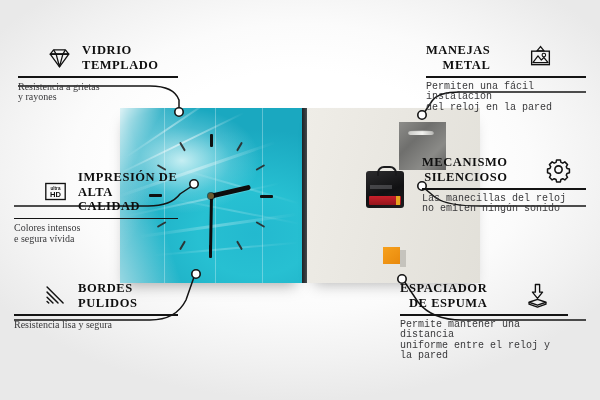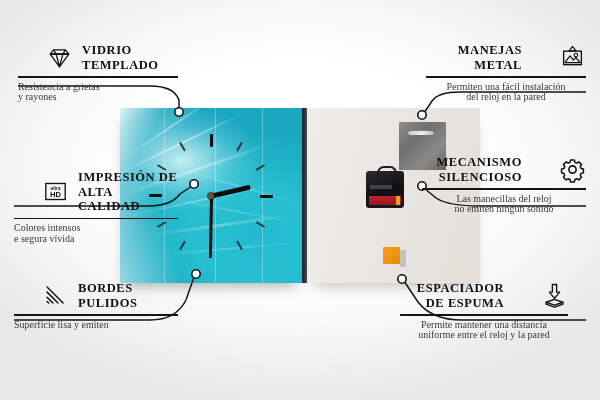--- a/index.html
+++ b/index.html
@@ -91,34 +91,34 @@
   #foam-spacer{
     position:absolute;left:76px;top:139px;width:17px;height:17px;
     background:linear-gradient(140deg,#f7a11d,#e8890c);
   }
   #foam-shadow{position:absolute;left:93px;top:142px;width:6px;height:17px;background:rgba(170,168,160,.55);}
 
   
   .callout{position:absolute;}
   .callout .row{display:flex;align-items:center;gap:9px;}
   .callout.left .row{justify-content:flex-start;}
-  .callout.right .row{justify-content:flex-end;}
+  .callout.right .row{}
   .title{
     font-size:12.5px;line-height:14.5px;letter-spacing:.55px;
     color:#0f0f0f;font-weight:700;text-transform:uppercase;
     font-family:"Liberation Serif",serif;white-space:pre-line;
   }
   .callout.left .title{text-align:left;}
   .callout.right .title{text-align:right;}
   .rule{height:1.6px;background:#141414;margin-top:4px;}
   .desc{
     font-size:10px;line-height:10.6px;color:#39393b;margin-top:4px;
     white-space:pre-line;font-family:"Liberation Serif",serif;
   }
-  .callout.right .desc{text-align:center;}
+  .callout.right .desc{text-align:left;font-family:Liberation Mono, monospace;}
   .ico{width:27px;height:27px;flex:0 0 27px;display:block;margin-left:28px;}
   .ico svg{display:block;width:27px;height:27px;}
 
   #lines{position:absolute;left:0;top:0;width:600px;height:400px;pointer-events:none;}
 </style>
 </head>
 <body>
 
 <div id="stage">
 
@@ -270,21 +270,21 @@
           <line x1="6" y1="12" x2="19" y2="25"></line>
           <line x1="6" y1="18" x2="13" y2="25"></line>
           <line x1="6" y1="23" x2="8" y2="25"></line>
         </g>
           </svg>
       </span>
       <span class="title">BORDES
 PULIDOS</span>
     </div>
     <div class="rule" style="width:164px;"></div>
-    <div class="desc">Superficie lisa y emiten</div>
+    <div class="desc">Resistencia lisa y segura</div>
   </div>
 
   <div class="callout right" style="left:426px;top:43px;width:160px;">
     <div class="row">
       <span class="title">MANEJAS
 METAL</span>
       <span class="ico">
         <svg viewBox="0 0 32 32">
           <path d="M16 3 L12 8 L20 8 Z" fill="none" stroke="#111" stroke-width="1.4"></path>
           <rect x="5.5" y="8.5" width="21" height="16" fill="none" stroke="#111" stroke-width="1.6"></rect>

